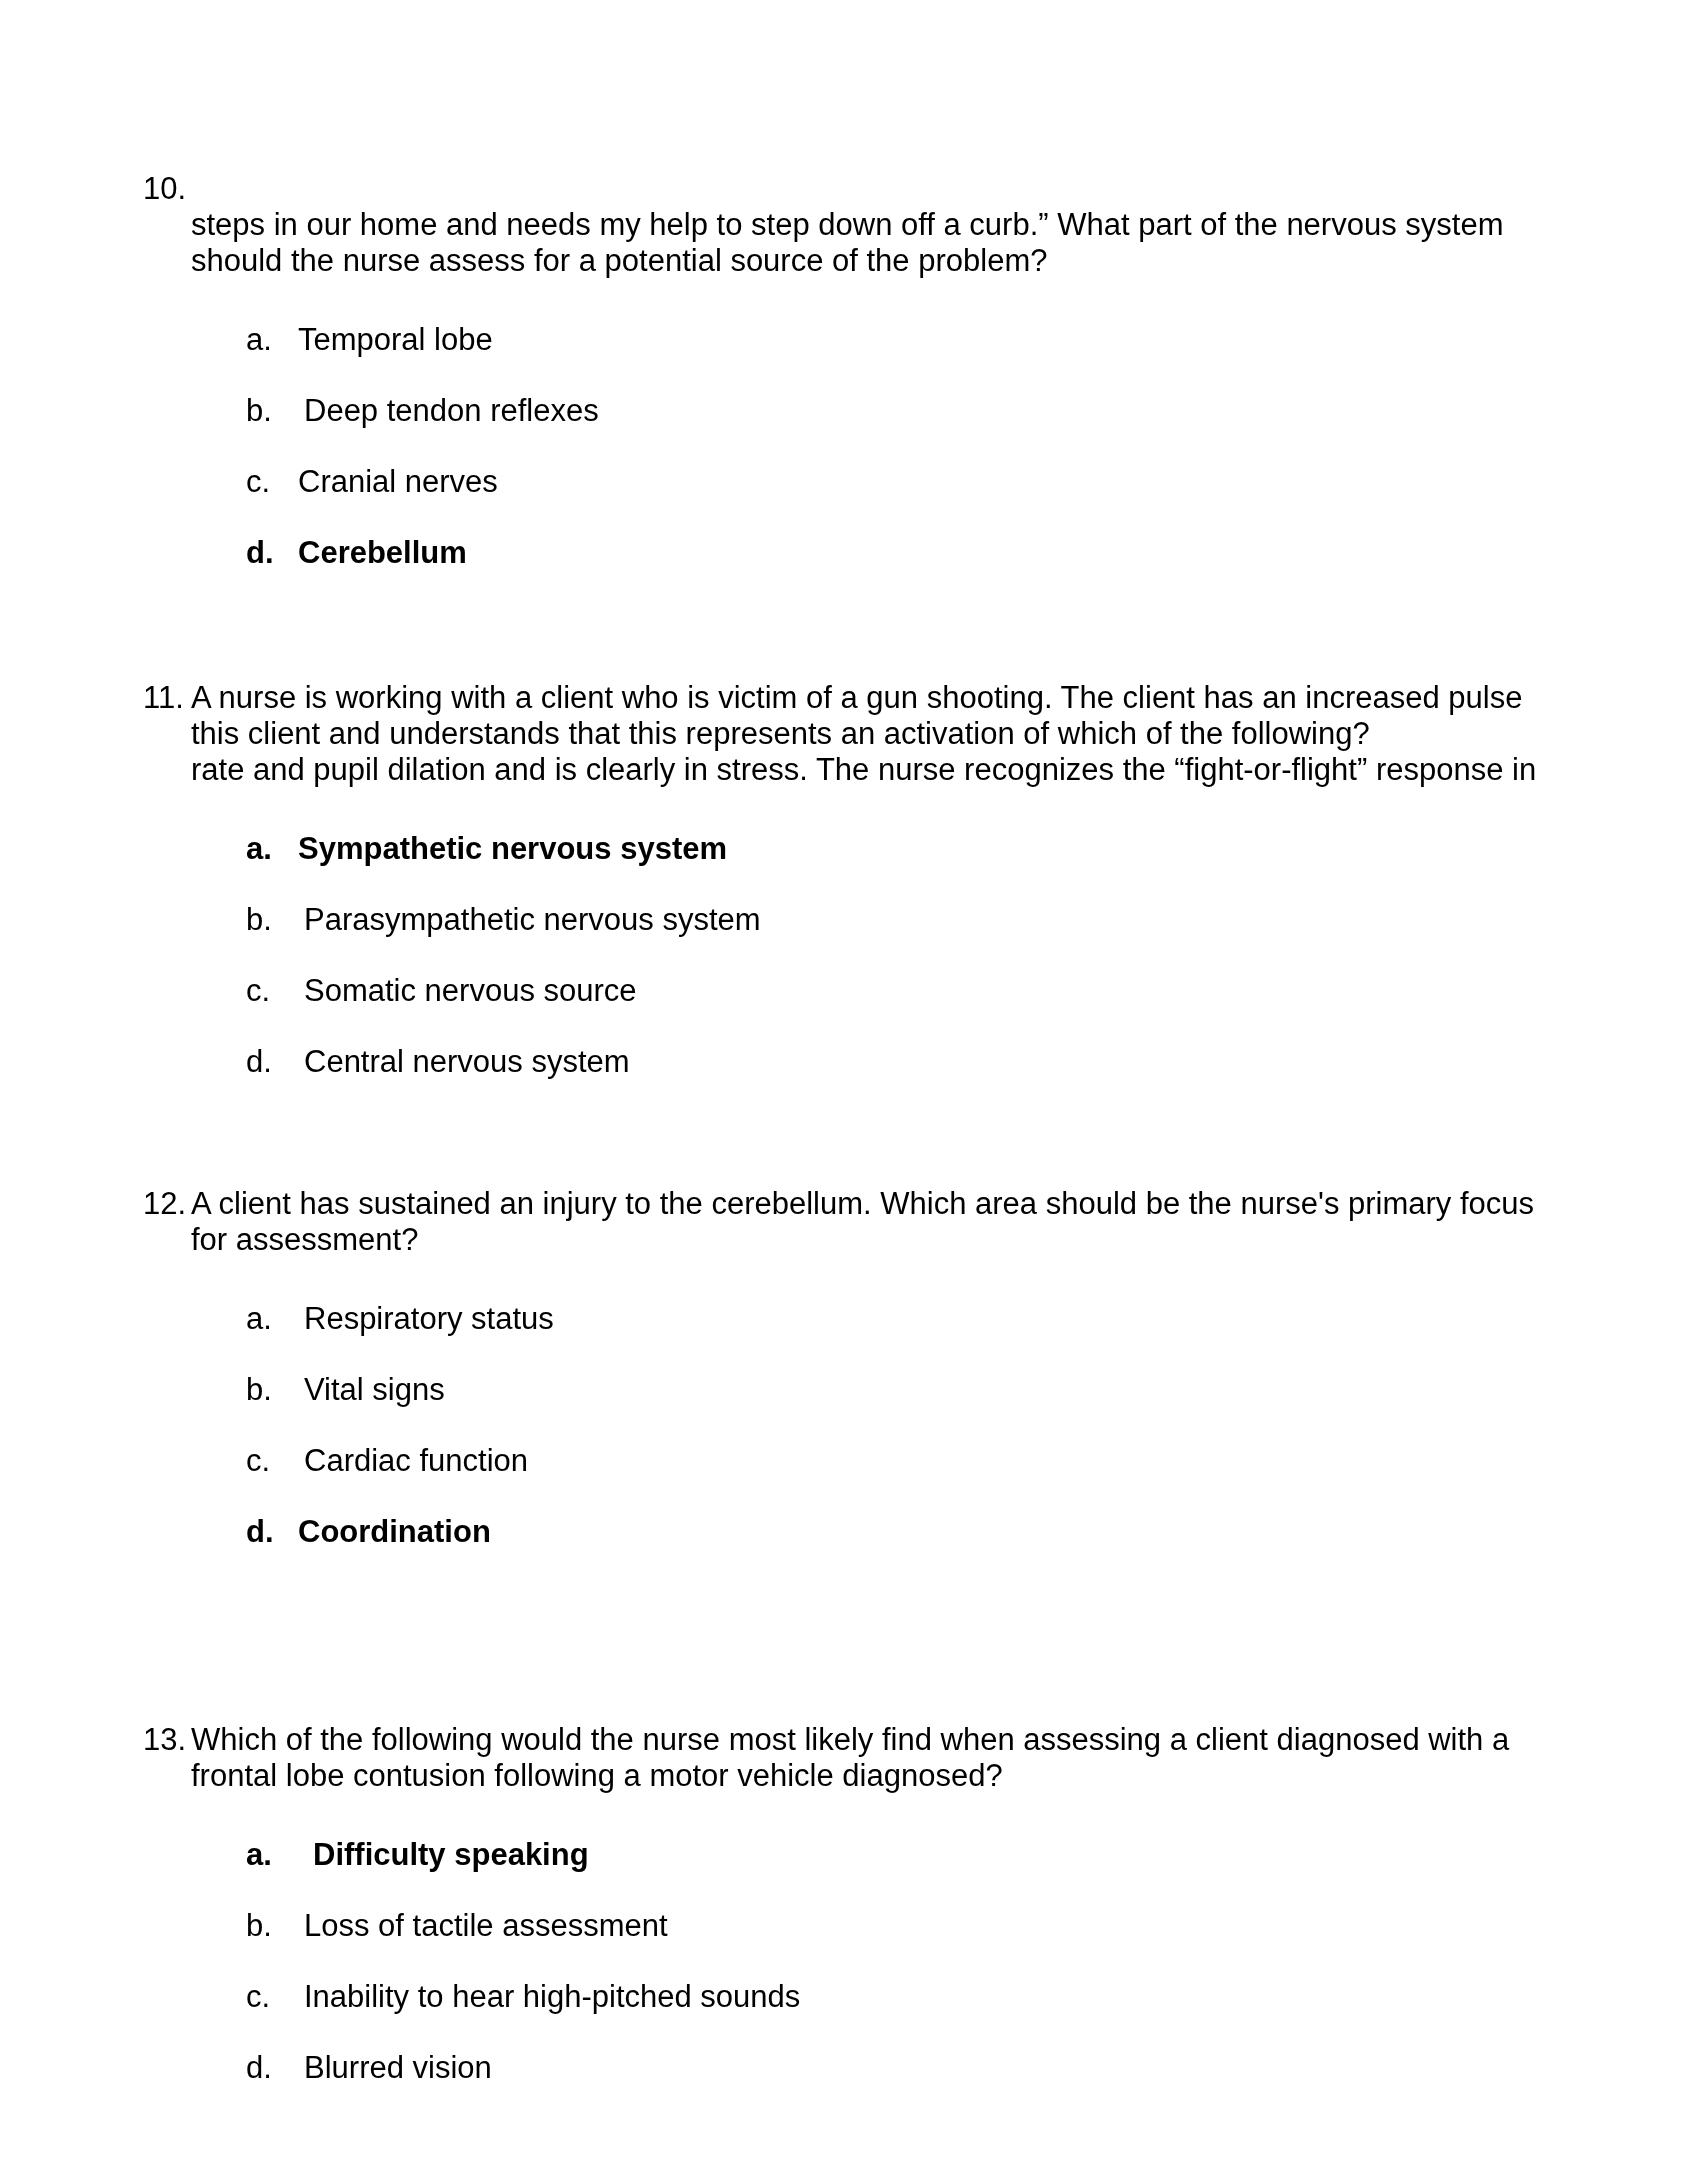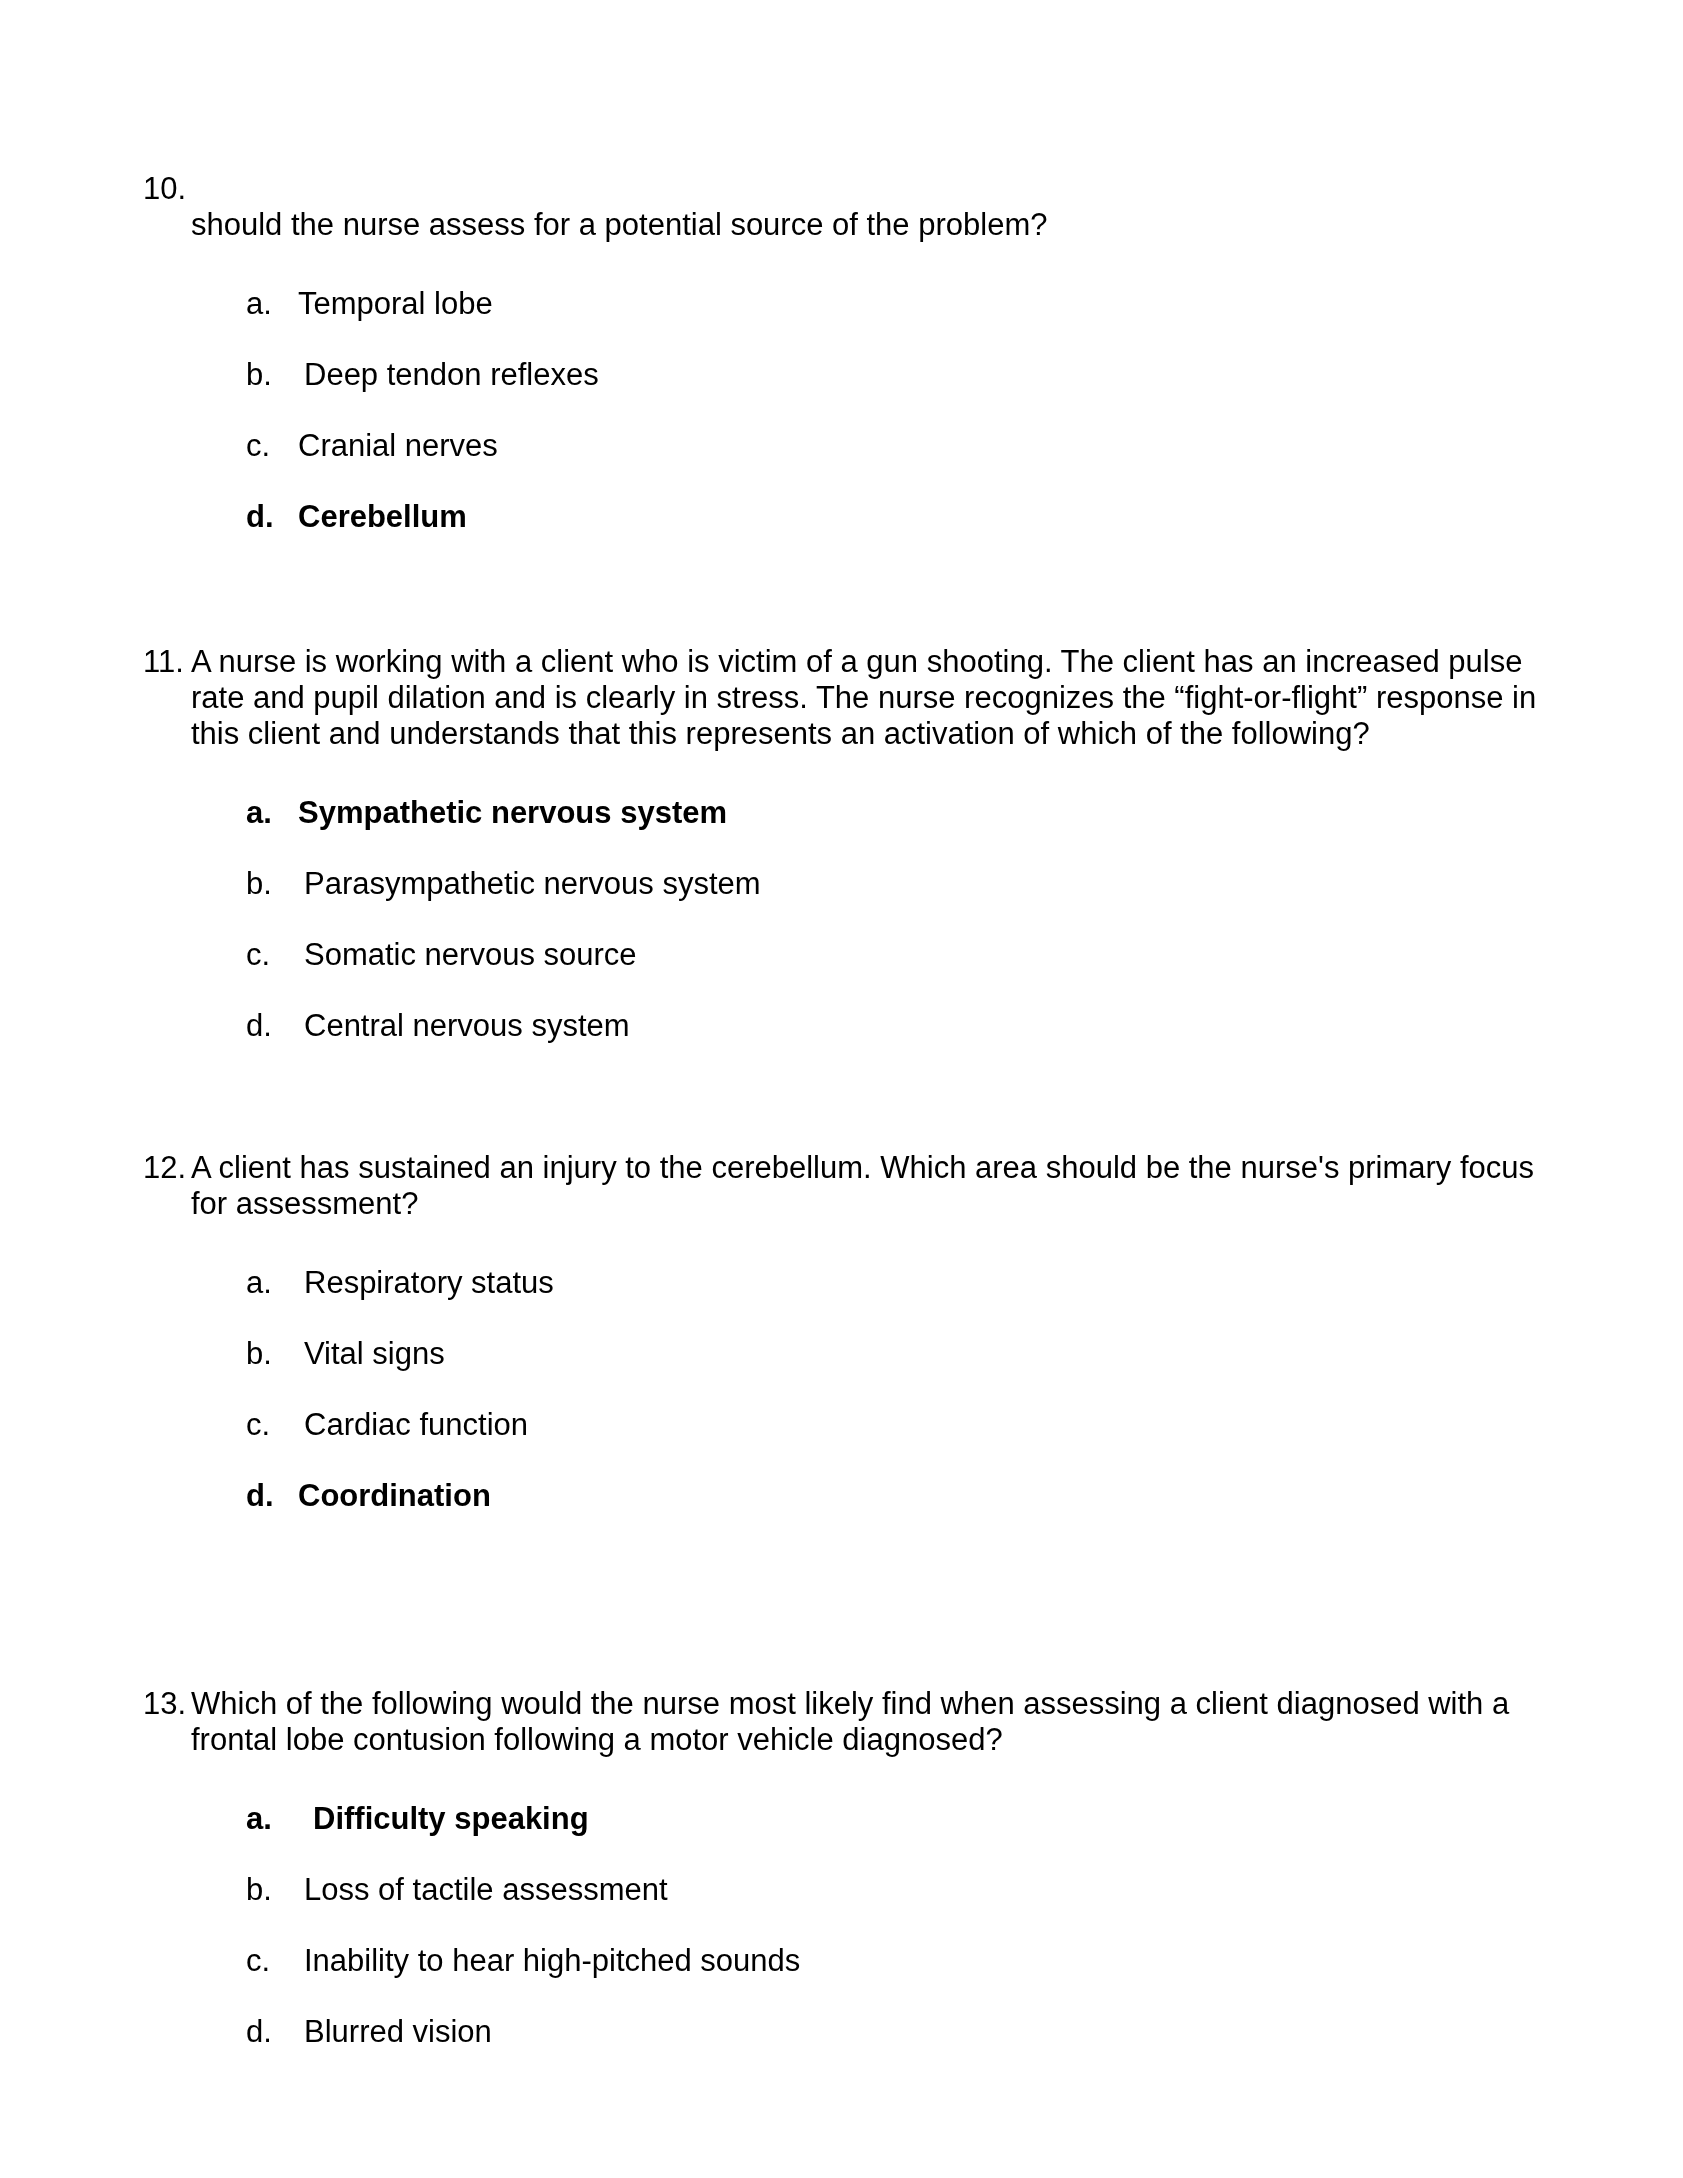--- a/index.html
+++ b/index.html
@@ -41,20 +41,21 @@
 </style>
 </head>
 <body>
 
 <div class="page">
 
   <div class="question" id="q10">
     <div class="qrow">
       <span class="qnum">10.</span>
     </div>
+    <div class="qline-cont">steps in our home and needs my help to step down off a curb.” What part of the nervous system</div>
     <div class="qline-cont">should the nurse assess for a potential source of the problem?</div>
 
     <div class="option option-first">
       <span class="letter">a.</span>
       <span>Temporal lobe</span>
     </div>
     <div class="option">
       <span class="letter">b.</span>
       <span class="pad-sm">Deep tendon reflexes</span>
     </div>
@@ -66,22 +67,22 @@
       <span class="letter">d.</span>
       <span>Cerebellum</span>
     </div>
   </div>
 
   <div class="question" id="q11">
     <div class="qrow">
       <span class="qnum">11.</span>
       <span class="qtext">A nurse is working with a client who is victim of a gun shooting. The client has an increased pulse</span>
     </div>
+    <div class="qline-cont">this client and understands that this represents an activation of which of the following?</div>
     <div class="qline-cont">rate and pupil dilation and is clearly in stress. The nurse recognizes the “fight-or-flight” response in</div>
-    <div class="qline-cont">this client and understands that this represents an activation of which of the following?</div>
 
     <div class="option option-first bold">
       <span class="letter">a.</span>
       <span>Sympathetic nervous system</span>
     </div>
     <div class="option">
       <span class="letter">b.</span>
       <span class="pad-sm">Parasympathetic nervous system</span>
     </div>
     <div class="option">

